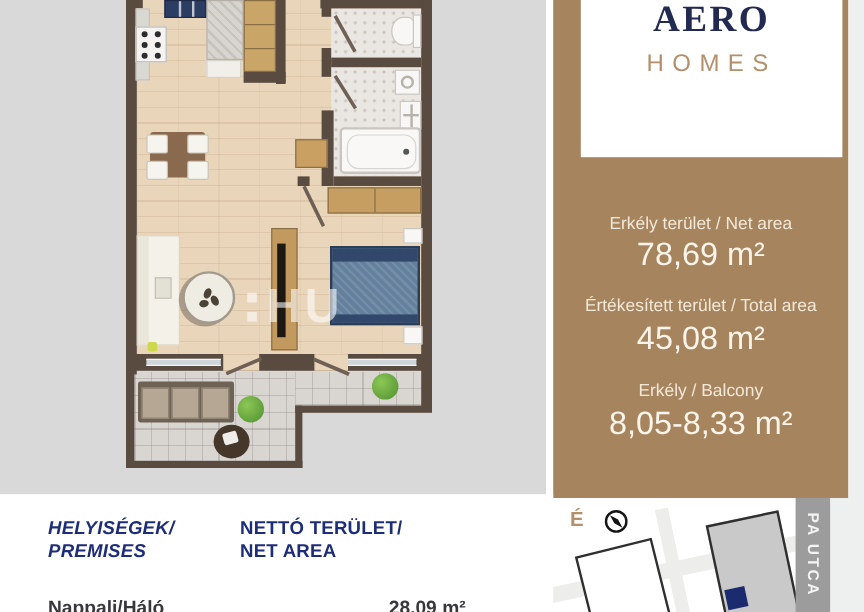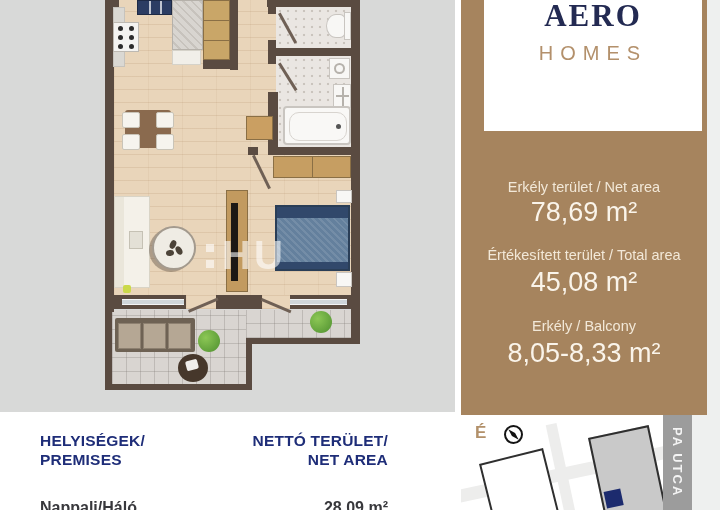--- a/index.html
+++ b/index.html
@@ -192,25 +192,25 @@
     </div>
     <div class="area-label" style="top:179px;">Erkély terület / Net area</div>
     <div class="area-value" style="top:197px;">78,69 m²</div>
     <div class="area-label" style="top:247px;">Értékesített terület / Total area</div>
     <div class="area-value" style="top:267px;">45,08 m²</div>
     <div class="area-label" style="top:318px;">Erkély / Balcony</div>
     <div class="area-value" style="top:338px;">8,05-8,33 m²</div>
   </div>
 
   <div class="abs" style="left:0;top:412px;width:461px;height:98px;background:#ffffff;">
-    <div class="th" style="left:40px;top:19px;">
+    <div class="th" style="left:40px;top:19px;font-style:italic;">
       <div>HELYISÉGEK/</div>
       <div>PREMISES</div>
     </div>
-    <div class="th" style="left:200px;top:19px;width:188px;text-align:right;">
+    <div class="th" style="left:200px;top:19px;width:188px;text-align:left;">
       <div>NETTÓ TERÜLET/</div>
       <div>NET AREA</div>
     </div>
     <div class="trow" style="left:40px;top:87px;">Nappali/Háló</div>
     <div class="trow" style="left:200px;top:87px;width:188px;text-align:right;">28,09 m²</div>
   </div>
 
   <div id="map" class="abs">
     <div class="street-faint" style="left:-10px;top:52px;width:230px;height:13px;transform:rotate(-12deg);"></div>
     <div class="street-faint" style="left:95px;top:8px;width:11px;height:100px;transform:rotate(-12deg);"></div>

